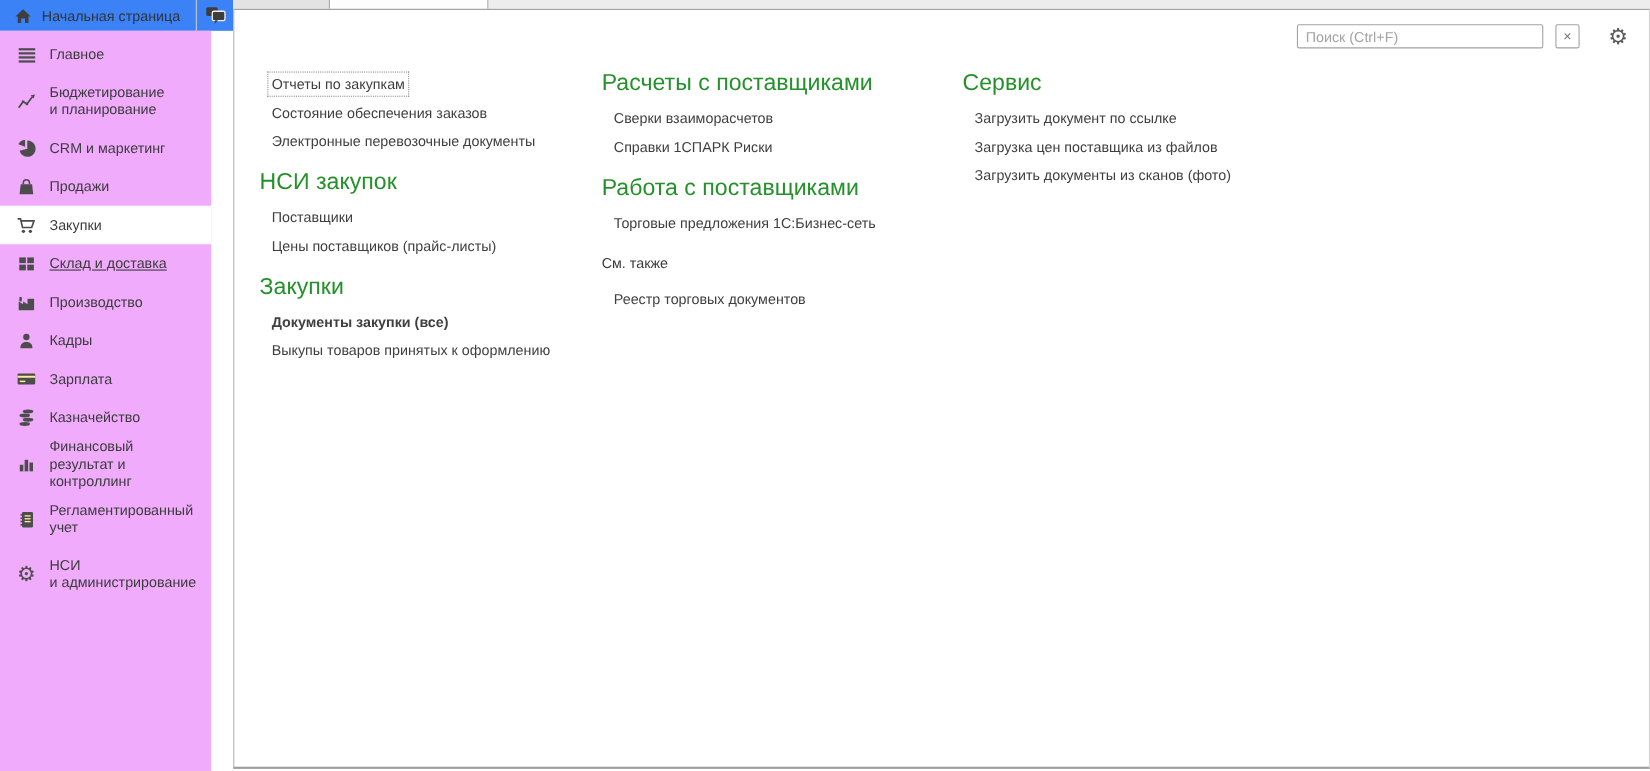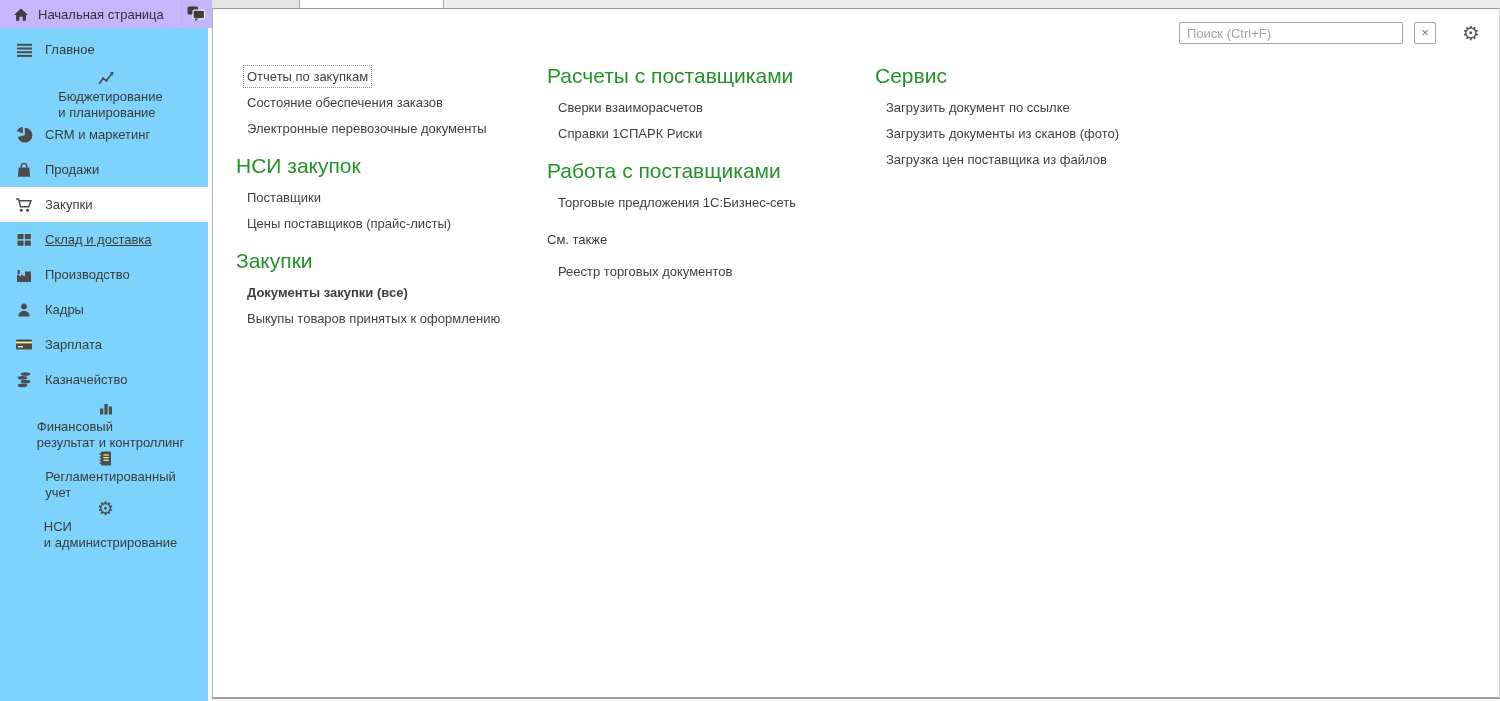--- a/index.html
+++ b/index.html
@@ -1,37 +1,37 @@
 <!DOCTYPE html>
 <html><head>
 <meta charset="utf-8">
 <style>
   * { margin:0; padding:0; box-sizing:border-box; }
   html,body { width:1500px; height:701px; overflow:hidden;
     font-family:"Liberation Sans", sans-serif; background:#ffffff; }
 
   
   .tabbar { position:absolute; left:0; top:0; width:212px; height:28px;
-    background:#c4b5fd; display:flex; align-items:stretch; }
+    background:#3b82f6; display:flex; align-items:stretch; }
   .home-tab { display:flex; align-items:center; gap:9px; padding:0 12px 0 13px;
     flex:1 1 auto; border-right:1px solid #c9c9c9; cursor:pointer; }
   .home-tab-label { font-size:13px; color:#333; white-space:nowrap; }
   .chat-btn { width:33px; display:flex; align-items:center; justify-content:center; cursor:pointer; }
 
   .top-strip { position:absolute; left:212px; top:0; width:1288px; height:8px; background:#ededed; }
   .strip-seg1 { position:absolute; left:0; top:0; width:88px; height:8px;
     background:#e3e3e3; border-right:1px solid #a9a9a9; }
   .strip-tab { position:absolute; left:88px; top:0; width:144px; height:8px;
     background:#fdfdfd; border-right:1px solid #a9a9a9; }
 
   
-  .sidebar { position:absolute; left:0; top:28px; width:208px; height:673px;
-    background:#7dd3fc; padding-top:4px; }
+  .sidebar { position:absolute; left:0; top:28px; width:192px; height:673px;
+    background:#f0abfc; padding-top:4px; }
   .sb-item { display:flex; align-items:center; padding-left:13px; cursor:pointer; }
-  .sb-item.one { height:35px; } .sb-item.two { height:50px;flex-direction:column; }
+  .sb-item.one { height:35px; } .sb-item.two { height:50px; }
   .sb-item.selected { background:#ffffff; }
   .sb-icon { width:22px; flex:0 0 22px; margin-right:10px; display:flex;
     align-items:center; justify-content:center; }
   .sb-gear-glyph { font-family:"DejaVu Sans", sans-serif; font-size:19px;
     color:#4c4c4c; line-height:1; }
   .sb-label { font-size:13px; color:#3c3c3c; line-height:16px; white-space:pre-line; }
   .sb-label.underline { text-decoration:underline; }
 
   
   .panel { position:absolute; left:212px; top:8px; width:1288px; height:691px;
@@ -287,17 +287,17 @@
     <div class="group-header">Работа с поставщиками</div>
     <div class="link">Торговые предложения 1С:Бизнес-сеть</div>
 
     <div class="see-also">См. также</div>
     <div class="link">Реестр торговых документов</div>
   </div>
 
   <div class="col" id="col3">
     <div class="group-header first">Сервис</div>
     <div class="link">Загрузить документ по ссылке</div>
+    <div class="link">Загрузка цен поставщика из файлов</div>
     <div class="link">Загрузить документы из сканов (фото)</div>
-    <div class="link">Загрузка цен поставщика из файлов</div>
   </div>
 
 </div>
 
 </body></html>

